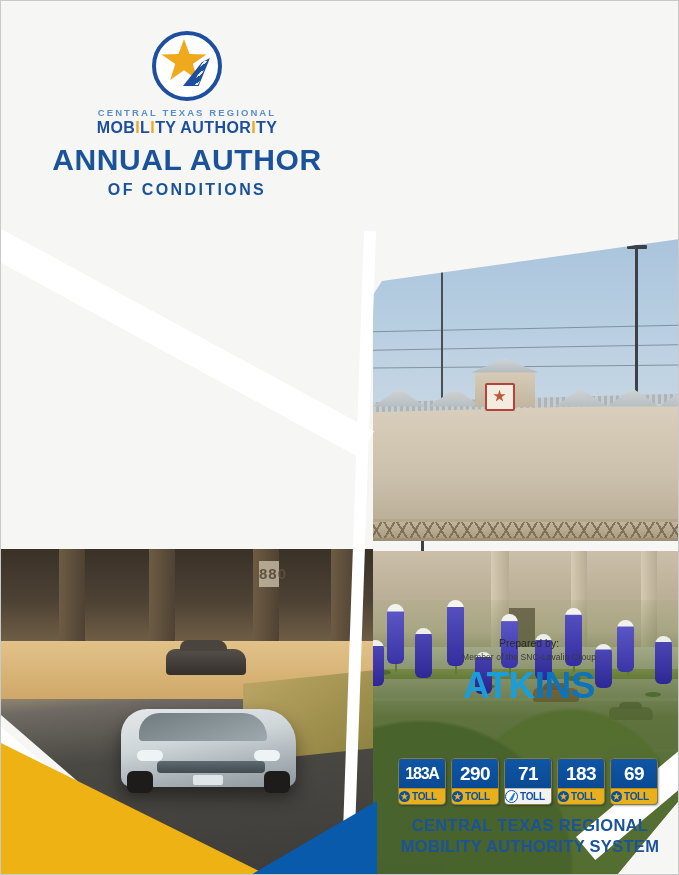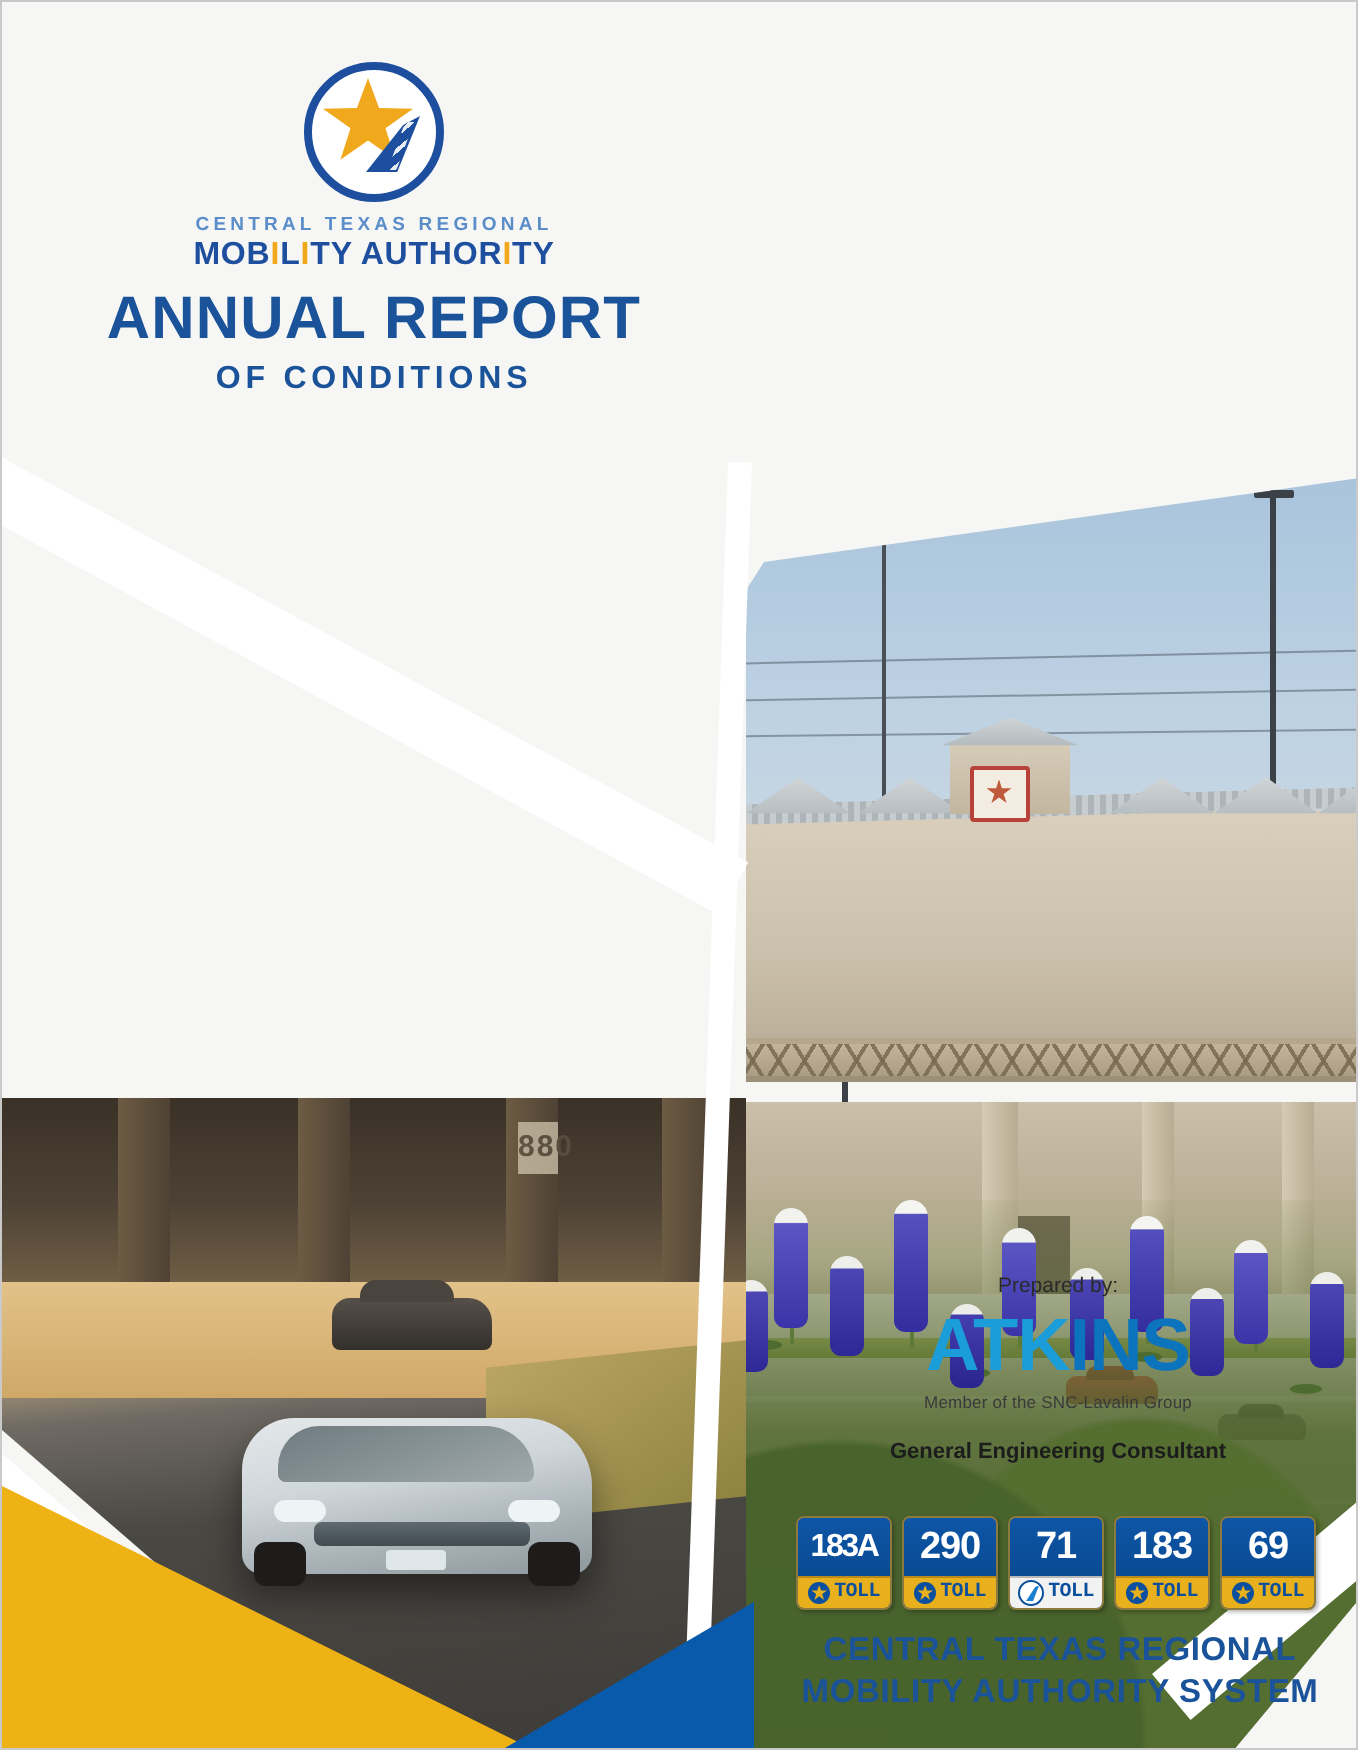--- a/index.html
+++ b/index.html
@@ -297,23 +297,22 @@
     display:flex;flex-direction:column;
     box-shadow:1px 1px 2px rgba(0,0,0,.3);
   }
   .shield .num{
     flex:1;display:flex;align-items:center;justify-content:center;
     color:#ffffff;font-weight:bold;font-size:19px;letter-spacing:-.6px;
     background:linear-gradient(#0e56a6,#0a4a93);
   }
   .shield .num.small{font-size:16px;letter-spacing:-1.2px;}
   .shield .toll{
-    height:15px;background:#e8b01c;display:flex;align-items:center;justify-content:center;gap:2px;
+    height:15px;background:#e8b01c;display:flex;align-items:center;gap:2px;
     border-top:1px solid #b9891a;
-    font-family:Liberation Mono, monospace;
   }
   .shield.white-band .toll{background:#f2f2f2;border-top:1px solid #b9b9b9;}
   .toll-badge{
     width:11px;height:11px;border-radius:50%;background:#0b4f9e;
     display:flex;align-items:center;justify-content:center;flex:0 0 auto;
   }
   .toll-badge b{
     display:block;width:8px;height:8px;background:#e8b01c;
     -webkit-clip-path:polygon(50% 0%,62% 34%,99% 35%,69% 57%,80% 93%,50% 71%,20% 93%,31% 57%,1% 35%,38% 34%);
     clip-path:polygon(50% 0%,62% 34%,99% 35%,69% 57%,80% 93%,50% 71%,20% 93%,31% 57%,1% 35%,38% 34%);
@@ -433,29 +432,28 @@
       <div id="logo-ring"></div>
       <div id="logo-star"></div>
       <div id="logo-road"></div>
       <div id="logo-road-dash"></div>
     </div>
     <div id="logo-line1">CENTRAL TEXAS REGIONAL</div>
     <div id="logo-line2"><span>MOB</span><span class="g">I</span><span>L</span><span class="g">I</span><span>TY AUTHOR</span><span class="g">I</span><span>TY</span></div>
   </div>
 
   <div id="title-block">
-    <div id="report-line">ANNUAL REPORT</div>
+    <div id="report-line">ANNUAL AUTHOR</div>
     <div id="conditions-line">OF CONDITIONS</div>
   </div>
 
   <div id="prepared-block">
     <div id="prepared-label">Prepared by:</div>
+    <div id="atkins-sub">Member of the SNC-Lavalin Group</div>
     <div id="atkins"><span>ATK</span><span class="dk">INS</span></div>
-    <div id="atkins-sub">Member of the SNC-Lavalin Group</div>
-    <div id="gec">General Engineering Consultant</div>
   </div>
 
   <div id="shield-row">
 
     <div class="shield">
       <div class="num small">183A</div>
       <div class="toll">
         <span class="toll-badge">
             <b></b>
           </span>

